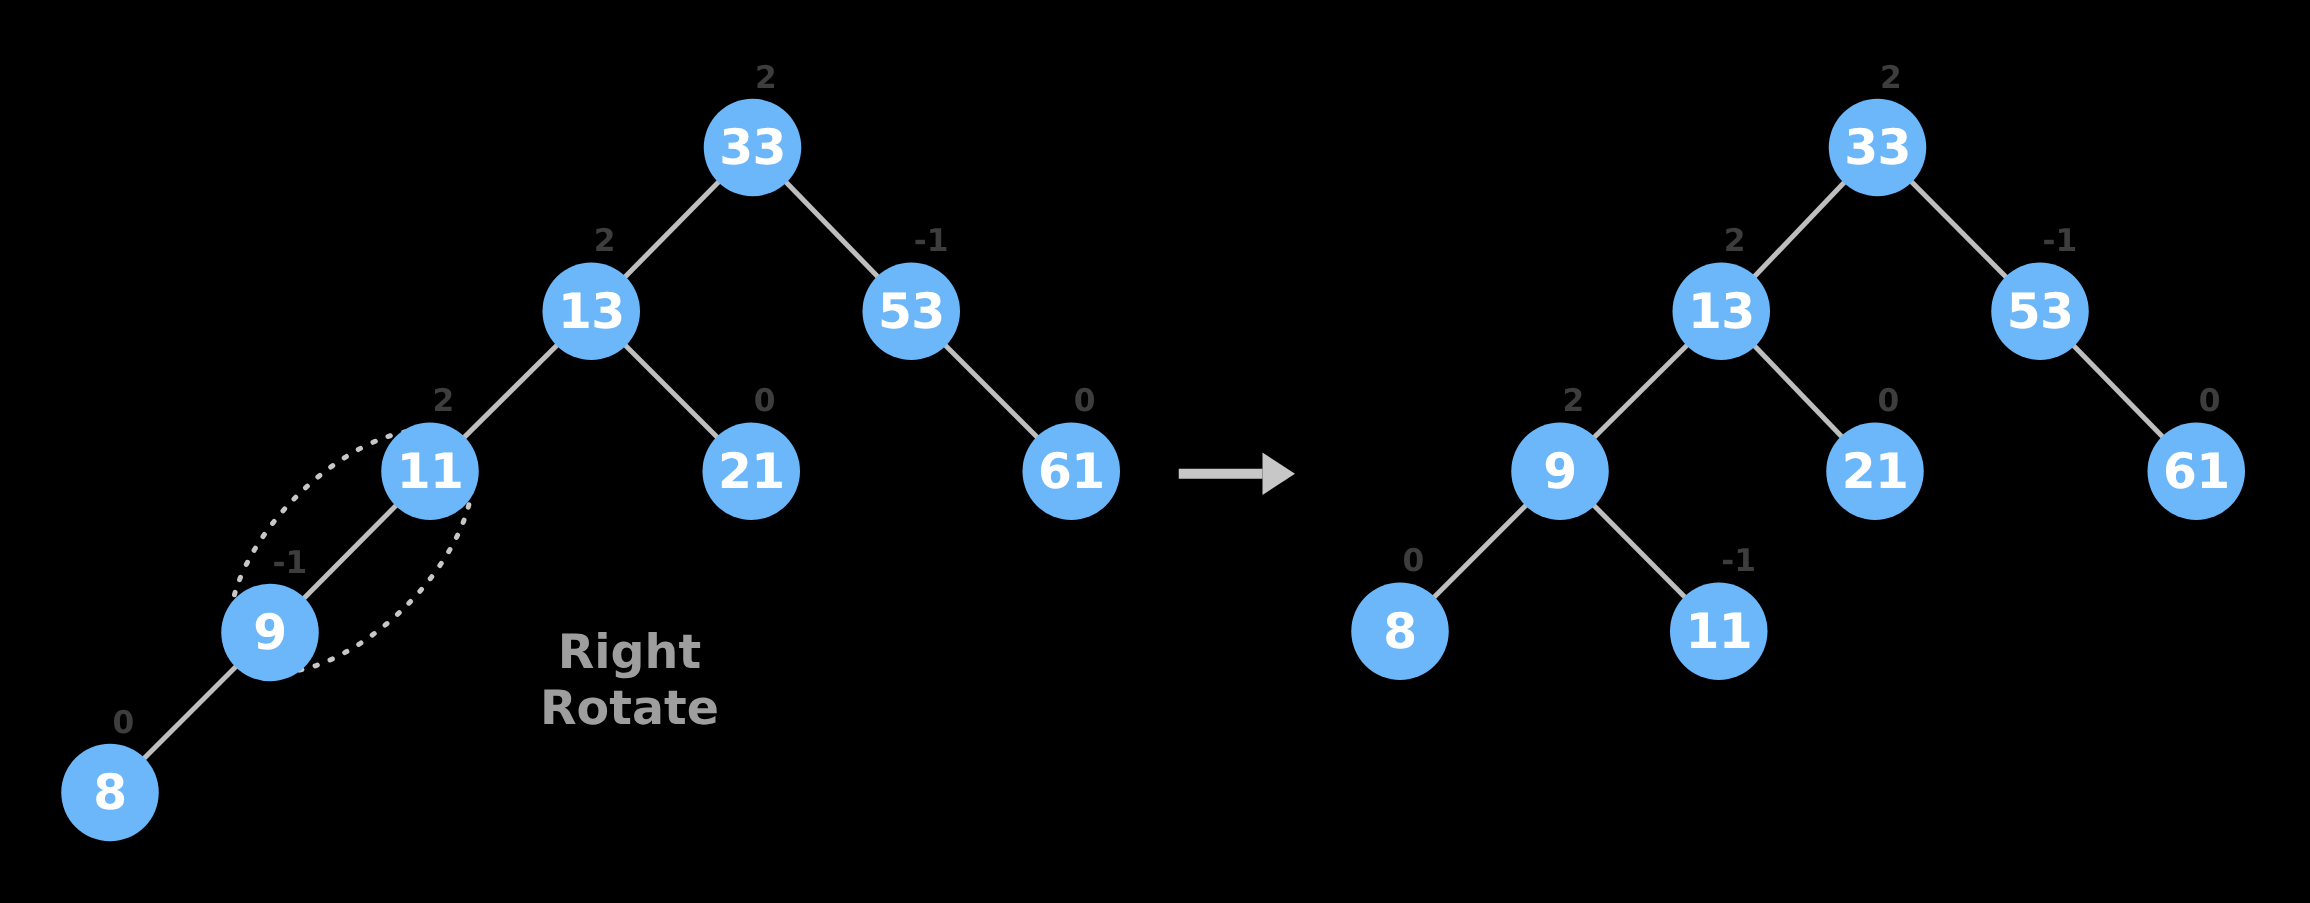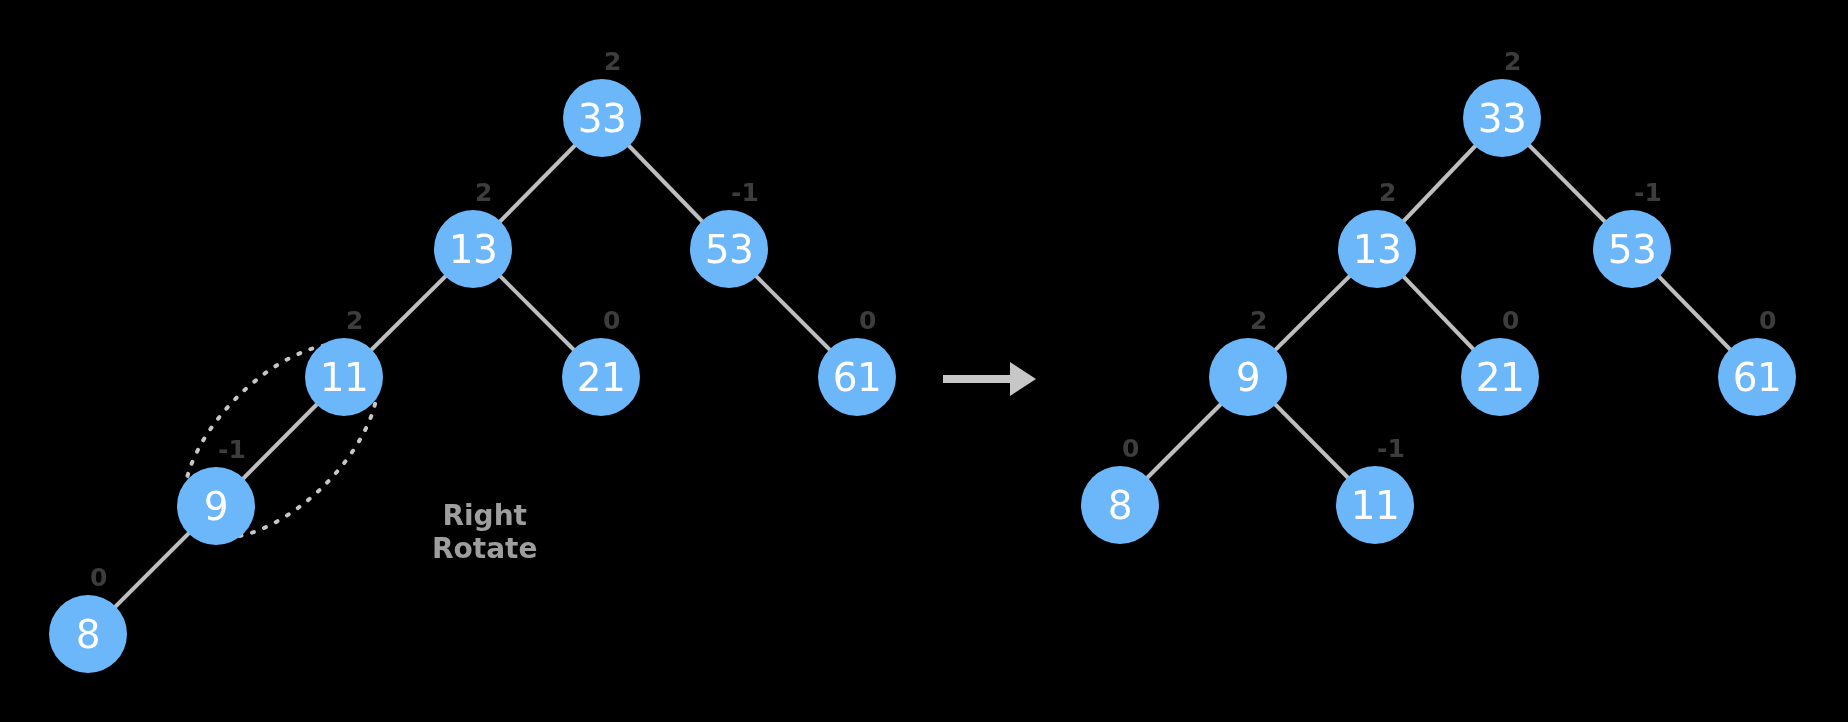--- a/index.html
+++ b/index.html
@@ -10,39 +10,39 @@
     background:#000;
   }
   #stage{position:relative;width:1848px;height:722px;background:#000;}
   #stage svg{position:absolute;left:0;top:0;width:1848px;height:722px;}
   .node{
     position:absolute;
     border-radius:50%;
     background:#6CB6FA;
     display:flex;align-items:center;justify-content:center;
     color:#ffffff;
-    font-weight:400;
+    font-weight:700;
     letter-spacing:-0.5px;
     box-sizing:border-box;
     user-select:none;
   }
   .bf{
     position:absolute;
     color:#3d3d3d;
     font-weight:700;
     font-size:25px;
     line-height:1;
     white-space:nowrap;
     user-select:none;
   }
   .caption{
     position:absolute;
     color:#9e9e9e;
     font-weight:700;
-    font-size:28px;
+    font-size:38px;
     line-height:1.18;
     text-align:center;
     white-space:pre-line;
     user-select:none;
   }
 </style>
 </head>
 <body>
 
 <div id="stage">

